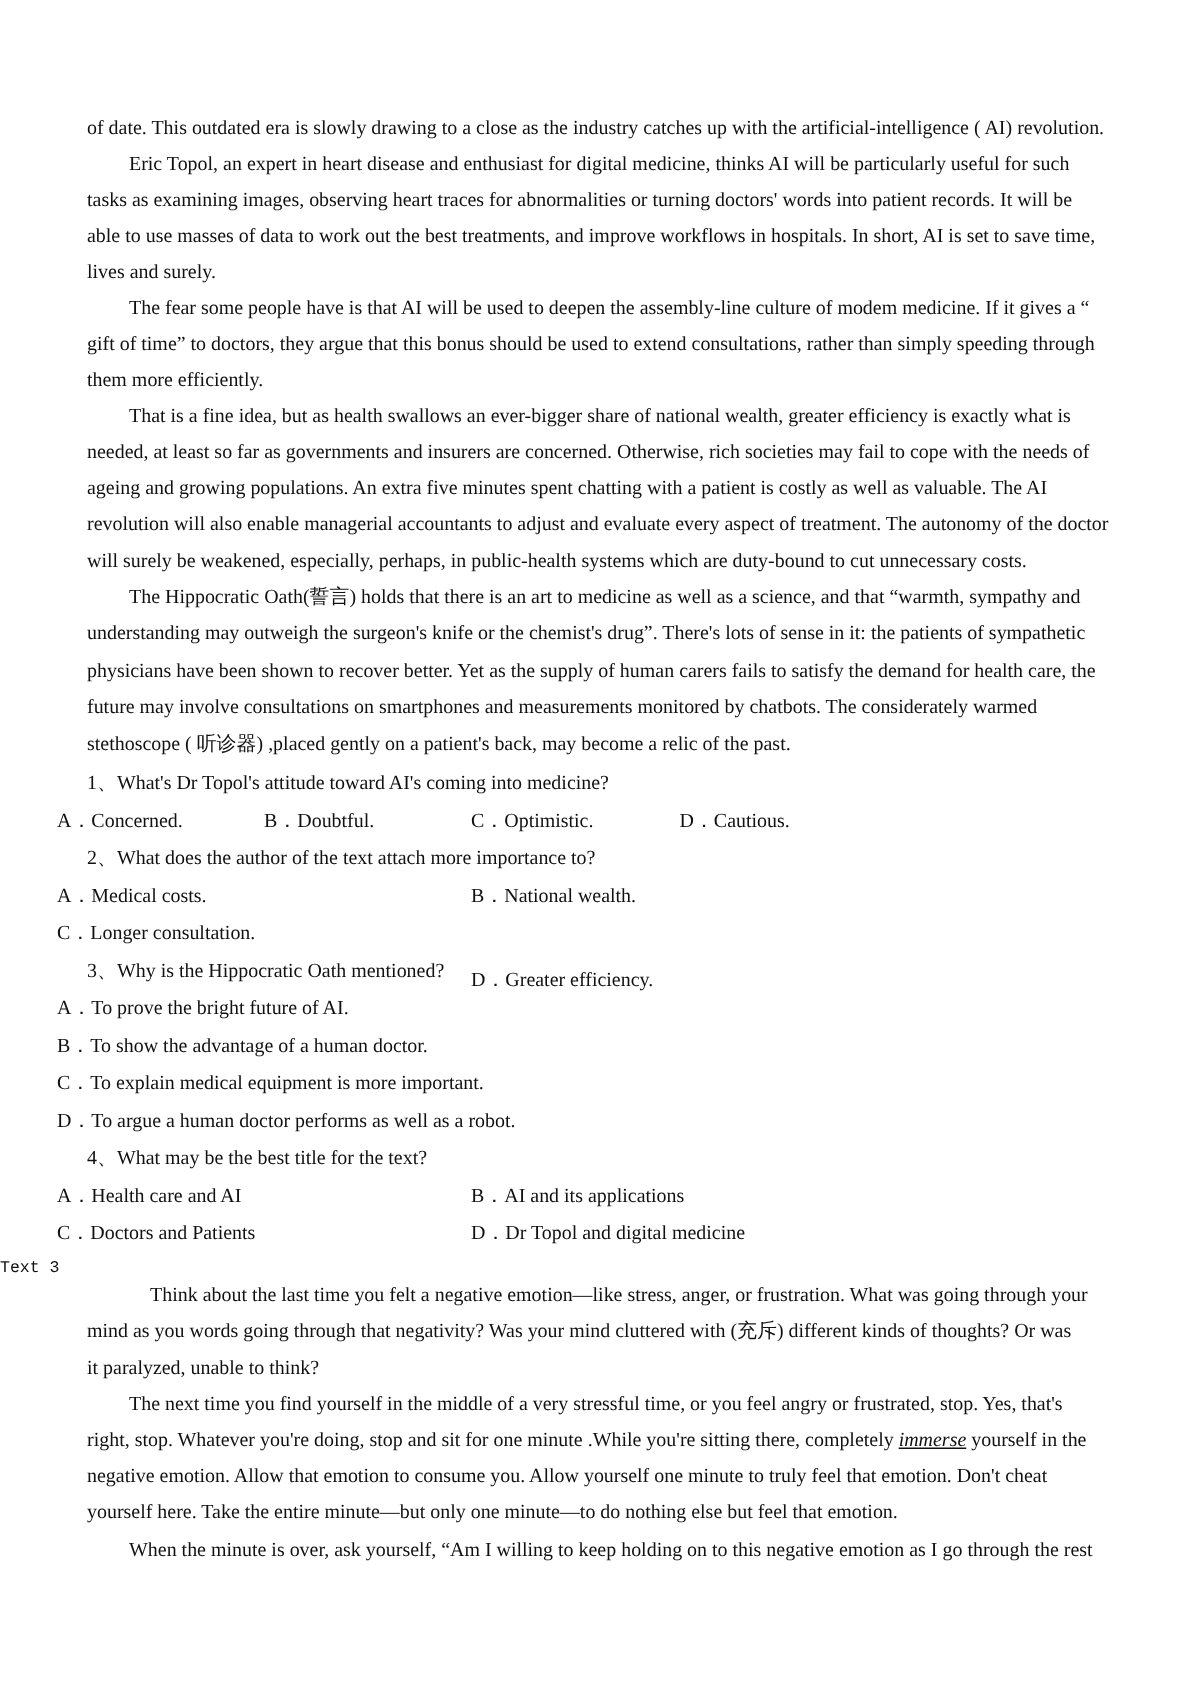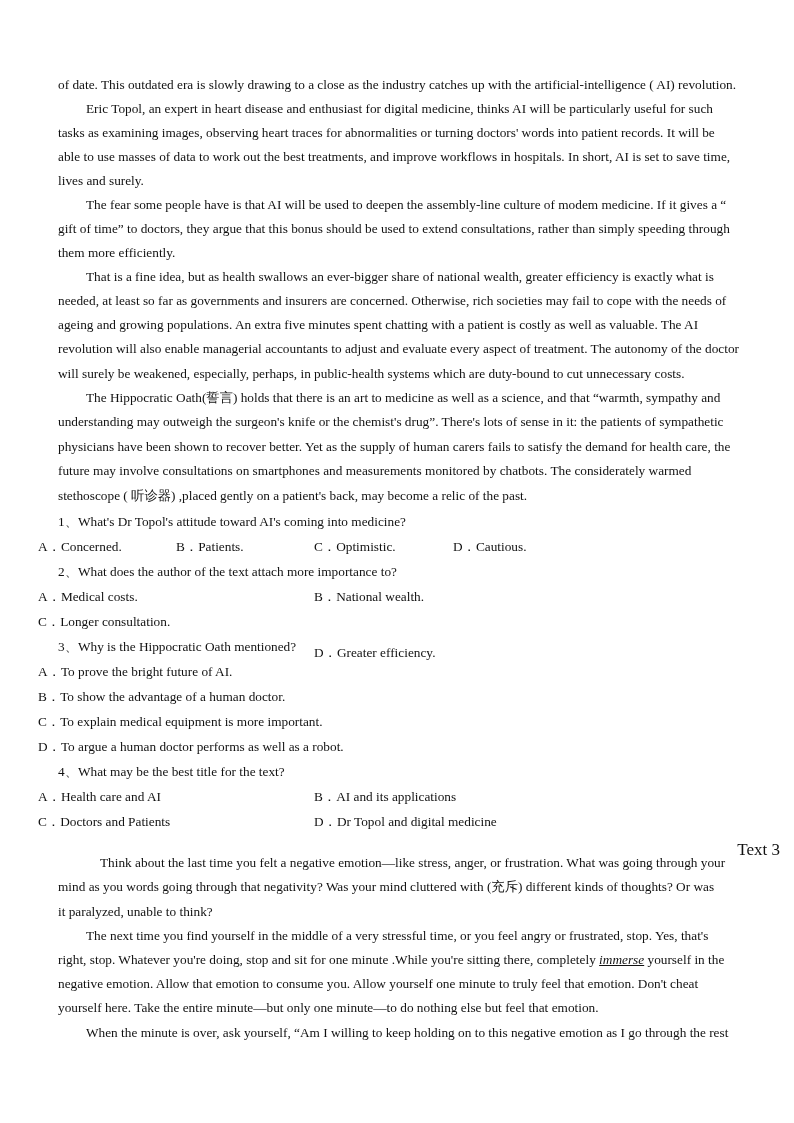--- a/index.html
+++ b/index.html
@@ -1,22 +1,22 @@
 <!DOCTYPE html>
 <html><head>
 <meta charset="utf-8">
 <style>
   html, body { margin:0; padding:0; background:#ffffff; }
   body { width:794px; height:1123px; position:relative; overflow:hidden;
          font-family:"Liberation Serif", serif; color:#111; font-size:13.3px; }
   .line { position:absolute; left:38px; white-space:nowrap; line-height:16px;margin-left:20px; }
   .ind { left:66px; }
   .opt { position:absolute; white-space:nowrap; line-height:16px; }
-  .title3 { position:absolute; left:0; width:780px; text-align:right; top:840px;
-            font-family:Liberation Serif, serif; font-size:17px; }
+  .title3 { position:absolute; left:0; width:780px; text-align:left; top:840px;
+            font-family:Liberation Mono, monospace; font-size:11px; }
   u { text-decoration:underline;font-style:italic; }
 </style>
 </head>
 <body>
 
 <div>
   <div class="line" style="top:77px">of date. This outdated era is slowly drawing to a close as the industry catches up with the artificial-intelligence ( AI) revolution.</div>
   <div class="line ind" style="top:101px">Eric Topol, an expert in heart disease and enthusiast for digital medicine, thinks AI will be particularly useful for such</div>
   <div class="line" style="top:125px">tasks as examining images, observing heart traces for abnormalities or turning doctors' words into patient records. It will be</div>
   <div class="line" style="top:149px">able to use masses of data to work out the best treatments, and improve workflows in hospitals. In short, AI is set to save time,</div>
@@ -32,21 +32,21 @@
   <div class="line ind" style="top:390px">The Hippocratic Oath(誓言) holds that there is an art to medicine as well as a science, and that “warmth, sympathy and</div>
   <div class="line" style="top:414px">understanding may outweigh the surgeon's knife or the chemist's drug”. There's lots of sense in it: the patients of sympathetic</div>
   <div class="line" style="top:439px">physicians have been shown to recover better. Yet as the supply of human carers fails to satisfy the demand for health care, the</div>
   <div class="line" style="top:463px">future may involve consultations on smartphones and measurements monitored by chatbots. The considerately warmed</div>
   <div class="line" style="top:488px">stethoscope ( 听诊器) ,placed gently on a patient's back, may become a relic of the past.</div>
 </div>
 
 <div>
   <div class="line" style="top:514px">1、What's Dr Topol's attitude toward AI's coming into medicine?</div>
   <div class="opt" style="top:539px;left:38px">A．Concerned.</div>
-  <div class="opt" style="top:539px;left:176px">B．Patients.</div>
+  <div class="opt" style="top:539px;left:176px">B．Doubtful.</div>
   <div class="opt" style="top:539px;left:314px">C．Optimistic.</div>
   <div class="opt" style="top:539px;left:453px">D．Cautious.</div>
 </div>
 
 <div>
   <div class="line" style="top:564px">2、What does the author of the text attach more importance to?</div>
   <div class="opt" style="top:589px;left:38px">A．Medical costs.</div>
   <div class="opt" style="top:589px;left:314px">B．National wealth.</div>
   <div class="opt" style="top:614px;left:38px">C．Longer consultation.</div>
   <div class="opt" style="top:645px;left:314px">D．Greater efficiency.</div>

